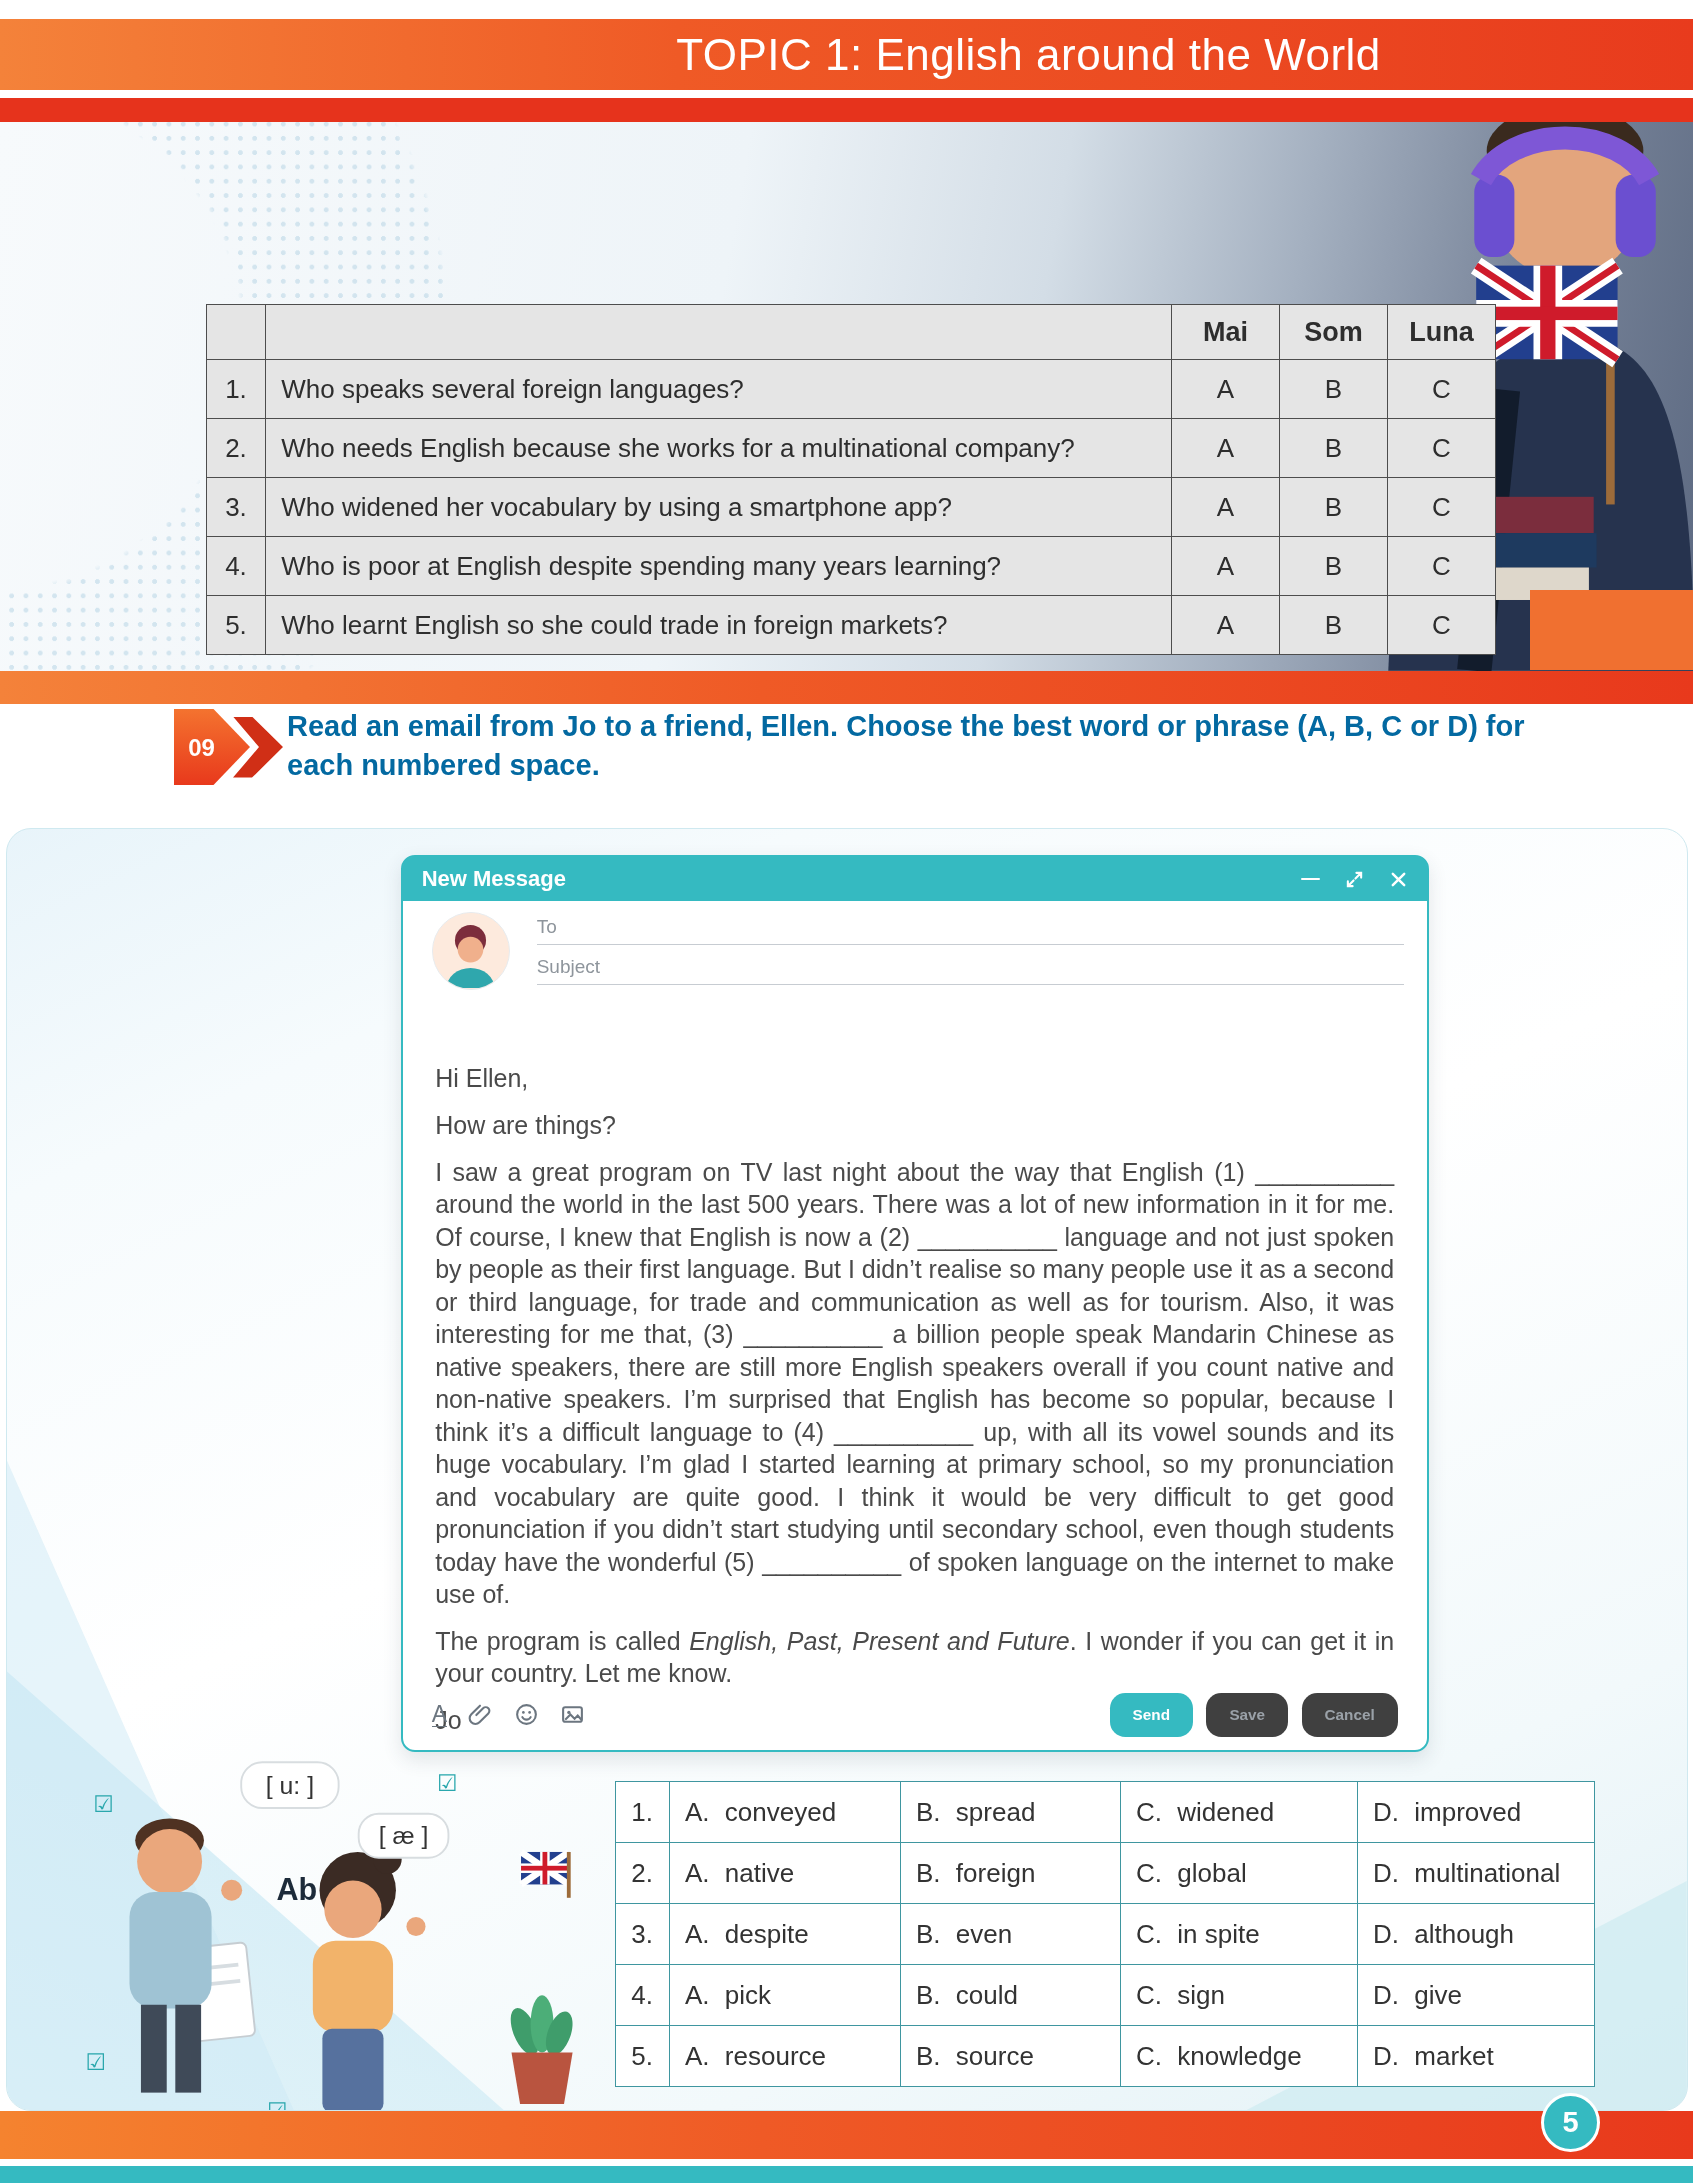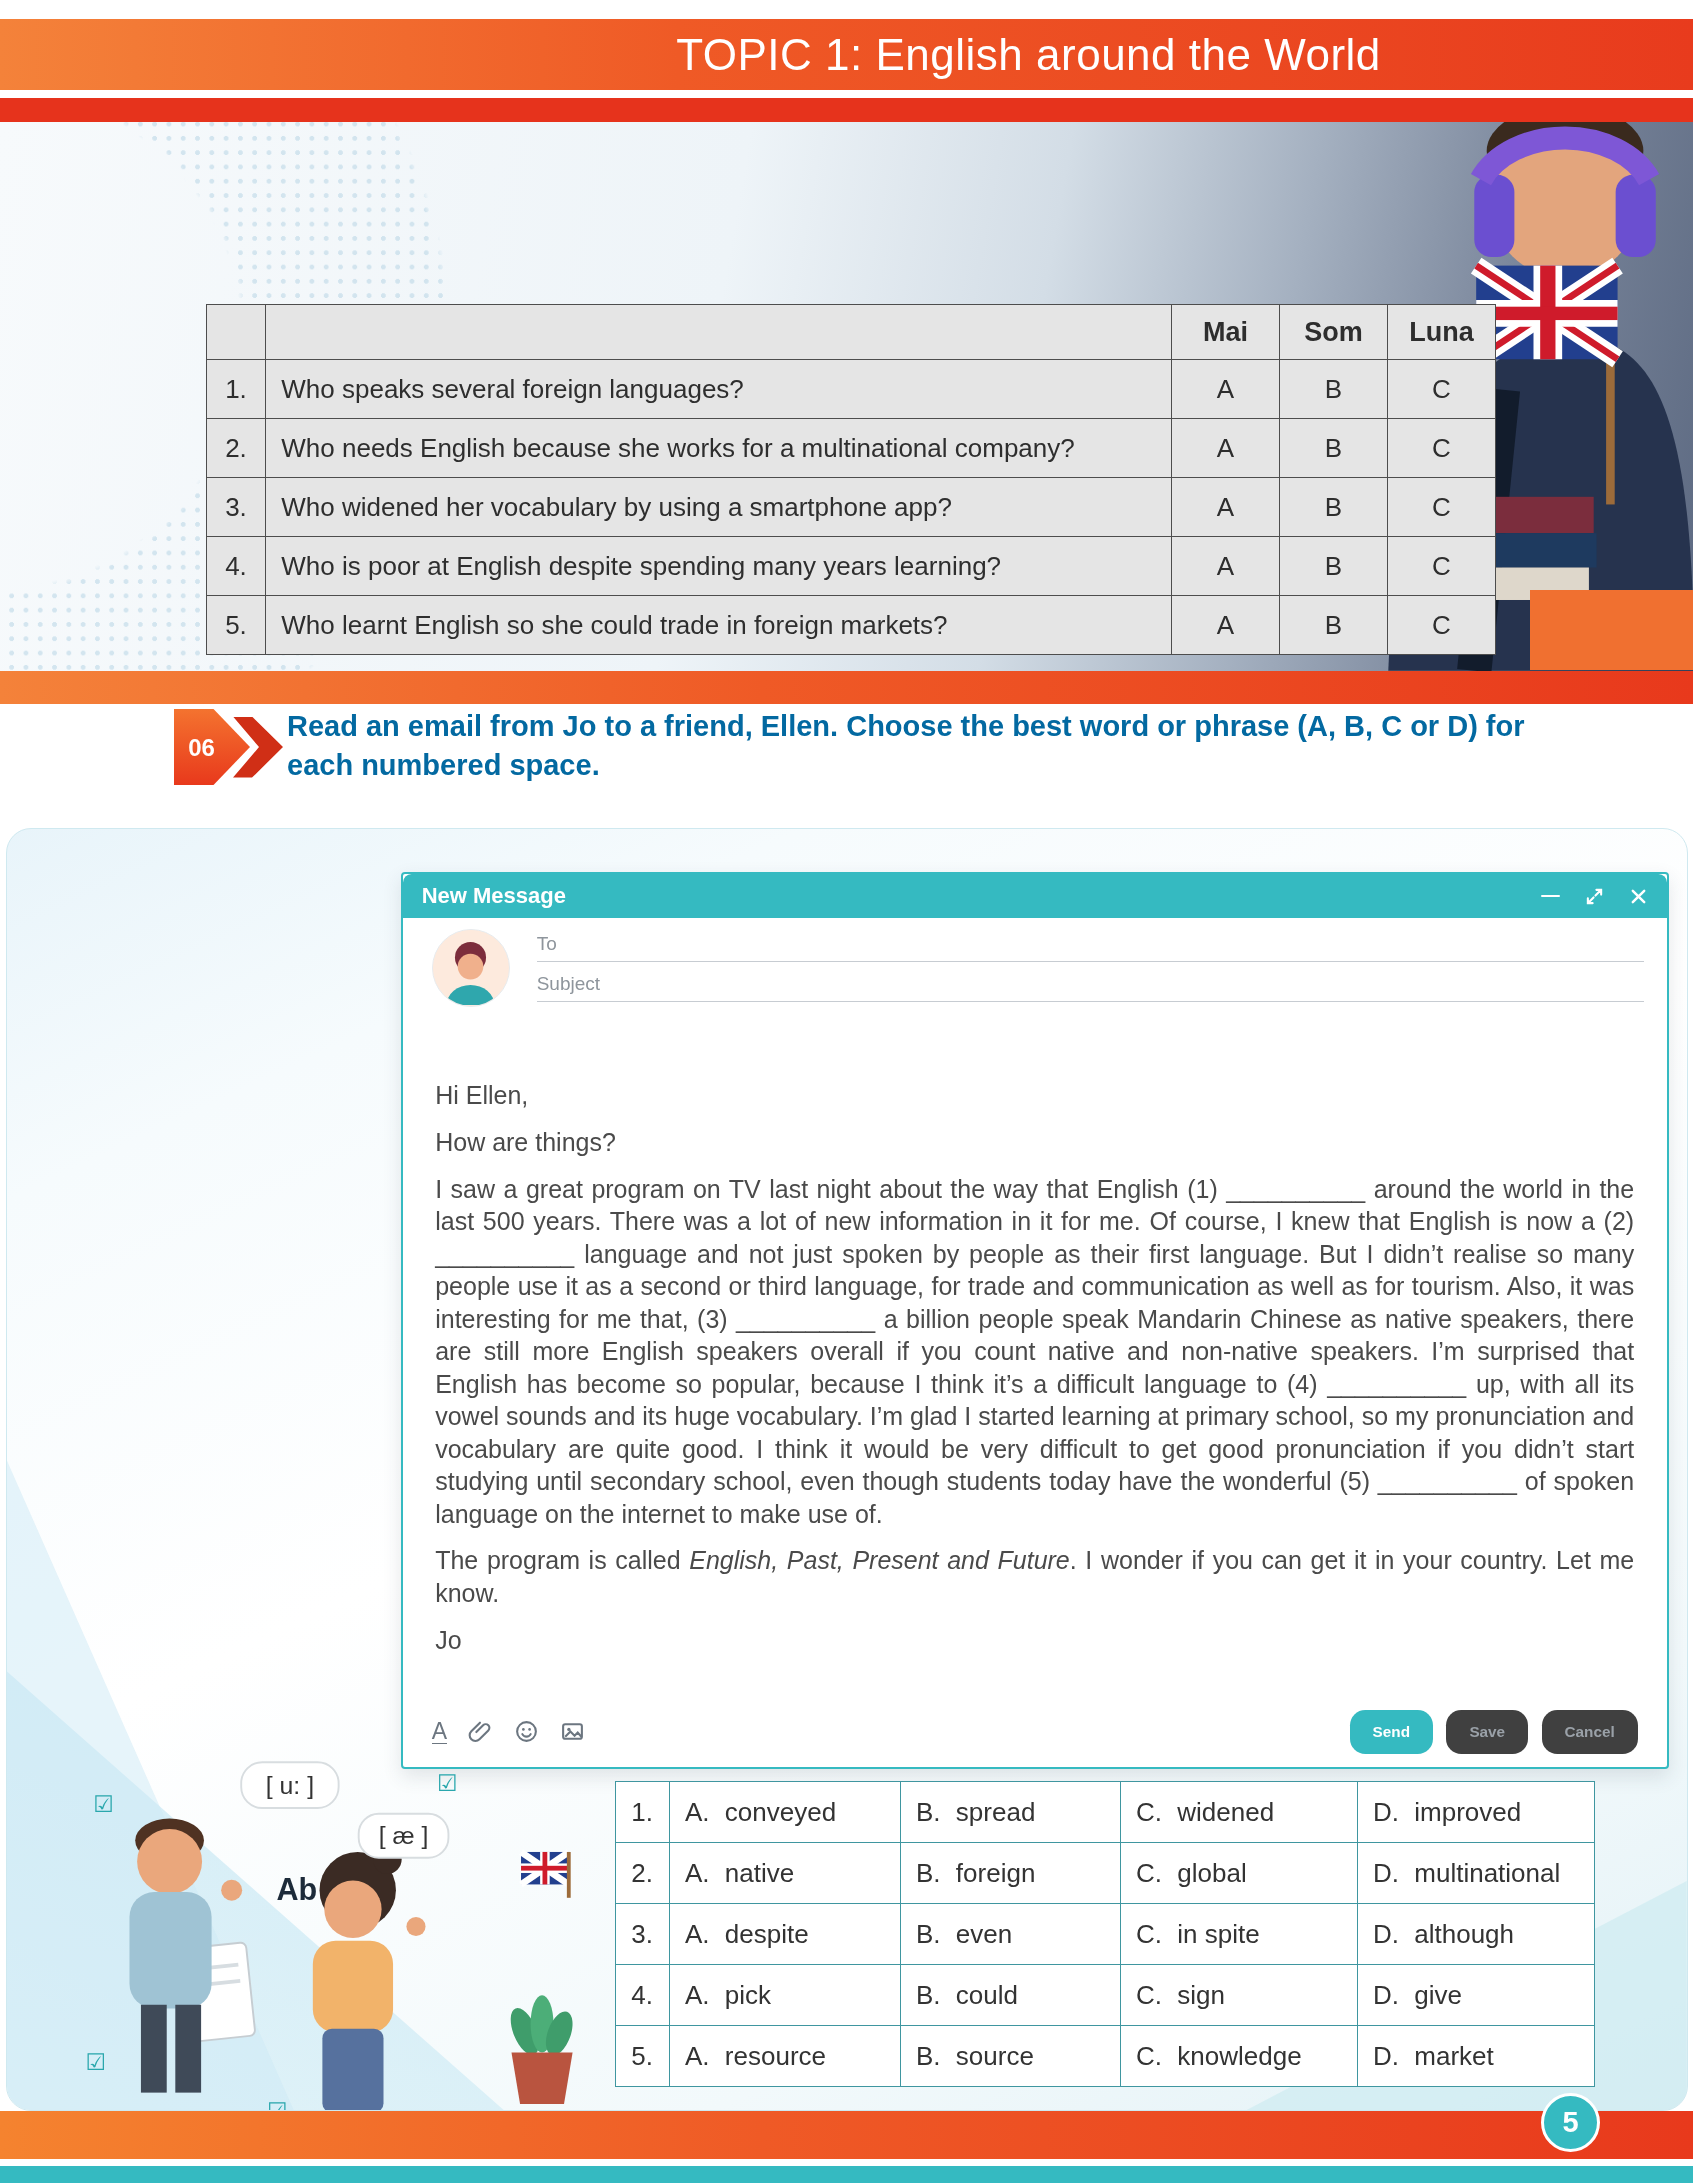--- a/index.html
+++ b/index.html
@@ -54,22 +54,22 @@
     border-radius:25px; border:1.9px solid #cfe9f0; overflow:hidden;
     background:linear-gradient(155deg,#e8f4fa 0%,#f6fbfd 18%,#ffffff 45%,#f2f9fb 78%,#e2f1f6 100%); }
   .decor-left1 { position:absolute; left:0; bottom:0; width:497px; height:535px; opacity:.75;
     background:linear-gradient(200deg,#bfe3f2,#d9f0f7); clip-path:polygon(0 18%, 100% 100%, 0 100%); }
   .decor-left2 { position:absolute; left:0; bottom:0; width:287px; height:650px; opacity:.5;
     background:#cdeaf5; clip-path:polygon(0 0, 100% 100%, 0 100%); }
   .decor-right { position:absolute; right:0; bottom:0; width:440px; height:229px; opacity:.7;
     background:#cdebf1; clip-path:polygon(100% 0, 100% 100%, 0 100%); }
 
   
-  .email { position:absolute; left:394px; top:43px; width:1268px; height:897px; background:#fff;
-    border:2.9px solid #35bac1; border-radius:4px; box-shadow:0 7.6px 19px rgba(40,60,70,.12); }
+  .email { position:absolute; left:394px; top:26px; width:1028px; height:897px; background:#fff;
+    border:2.9px solid #35bac1; border-radius:14px; box-shadow:0 7.6px 19px rgba(40,60,70,.12); }
   .email-header { height:44px; background:#35bac1; border-radius:8.6px 8.6px 0 0; display:flex;
     align-items:center; justify-content:space-between; padding:0 19px; }
   .email-title { color:#fff; font-size:22px; font-weight:bold; }
   .win-controls { display:flex; align-items:center; gap:25px; }
   .min-bar { width:19px; height:2.9px; background:#fff; border-radius:1.9px; }
   .win-ic { width:19px; height:19px; display:block; cursor:pointer; }
 
   .avatar { position:absolute; left:29px; top:55px; width:78px; height:78px; border-radius:50%;
     border:1.9px solid #e7ebee; overflow:hidden; background:#fdeadd; }
   .field-to, .field-subject { position:absolute; left:134px; right:23px; height:36px;
@@ -198,21 +198,21 @@
       </tr>
     </tbody>
       </table>
   </div>
 
   <div class="orange-strip1"></div>
 
   <div class="marker">
     <div class="marker-arrow"></div>
     <div class="marker-chevron"></div>
-    <div class="marker-num">06</div>
+    <div class="marker-num">09</div>
   </div>
   <div class="instruction">Read an email from Jo to a friend, Ellen. Choose the best word or phrase (A, B, C or D) for each numbered space.</div>
 
   <div class="main-panel">
     <div class="decor-left1"></div>
     <div class="decor-left2"></div>
     <div class="decor-right"></div>
 
     <div class="email">
       <div class="email-header">

